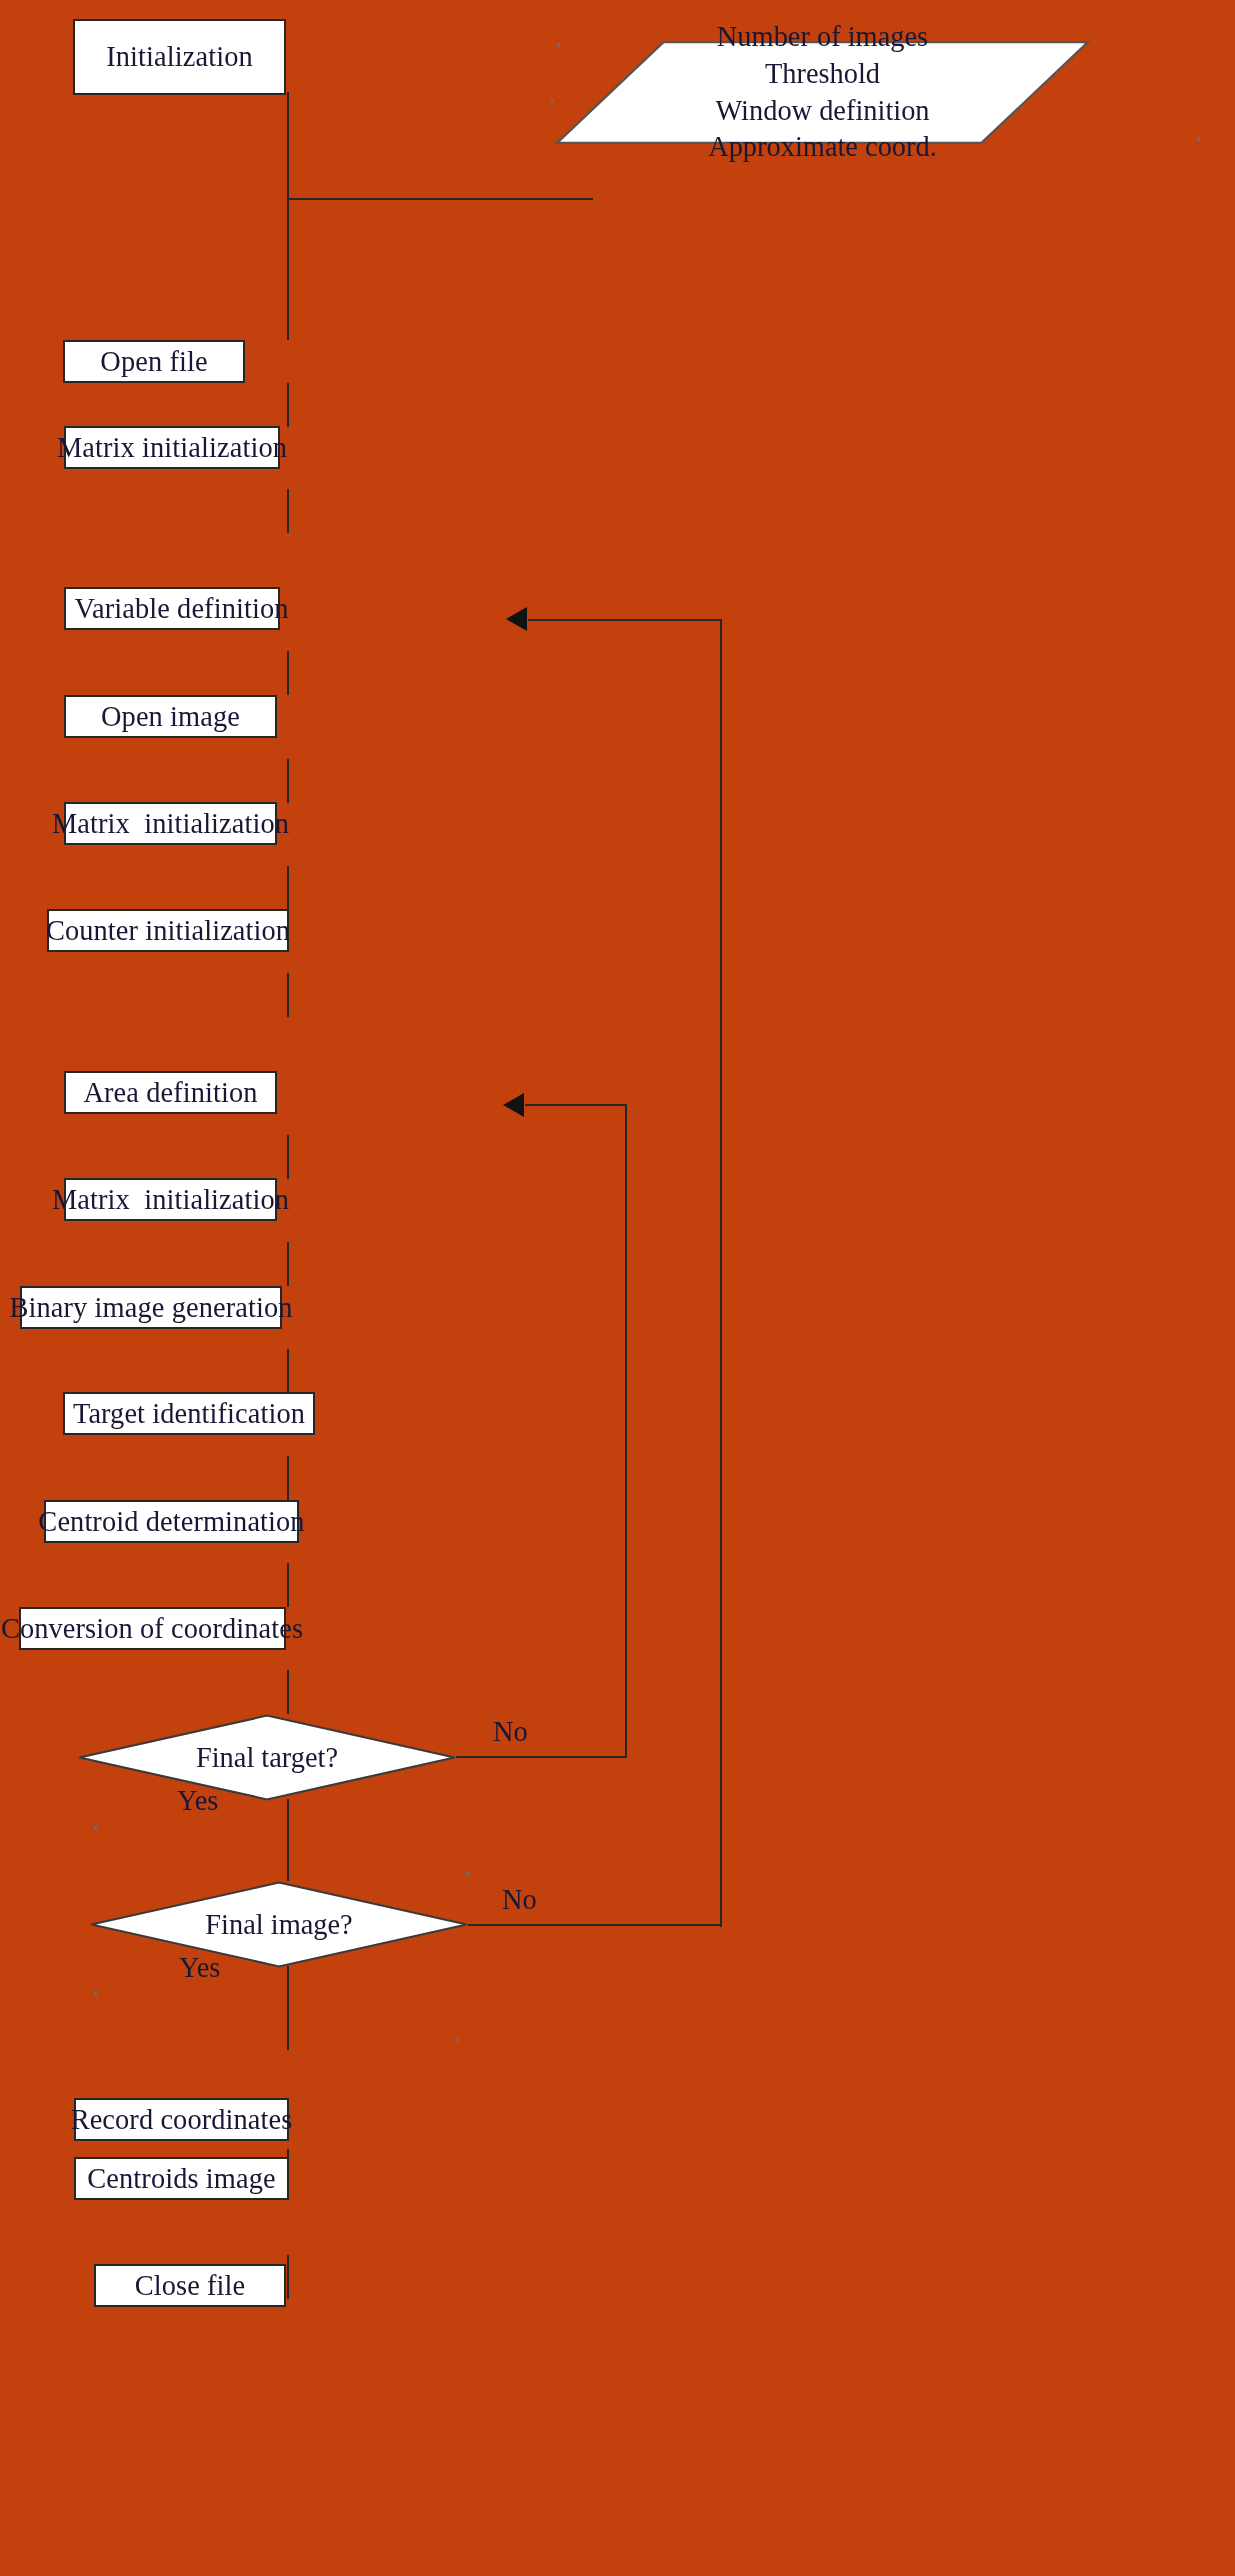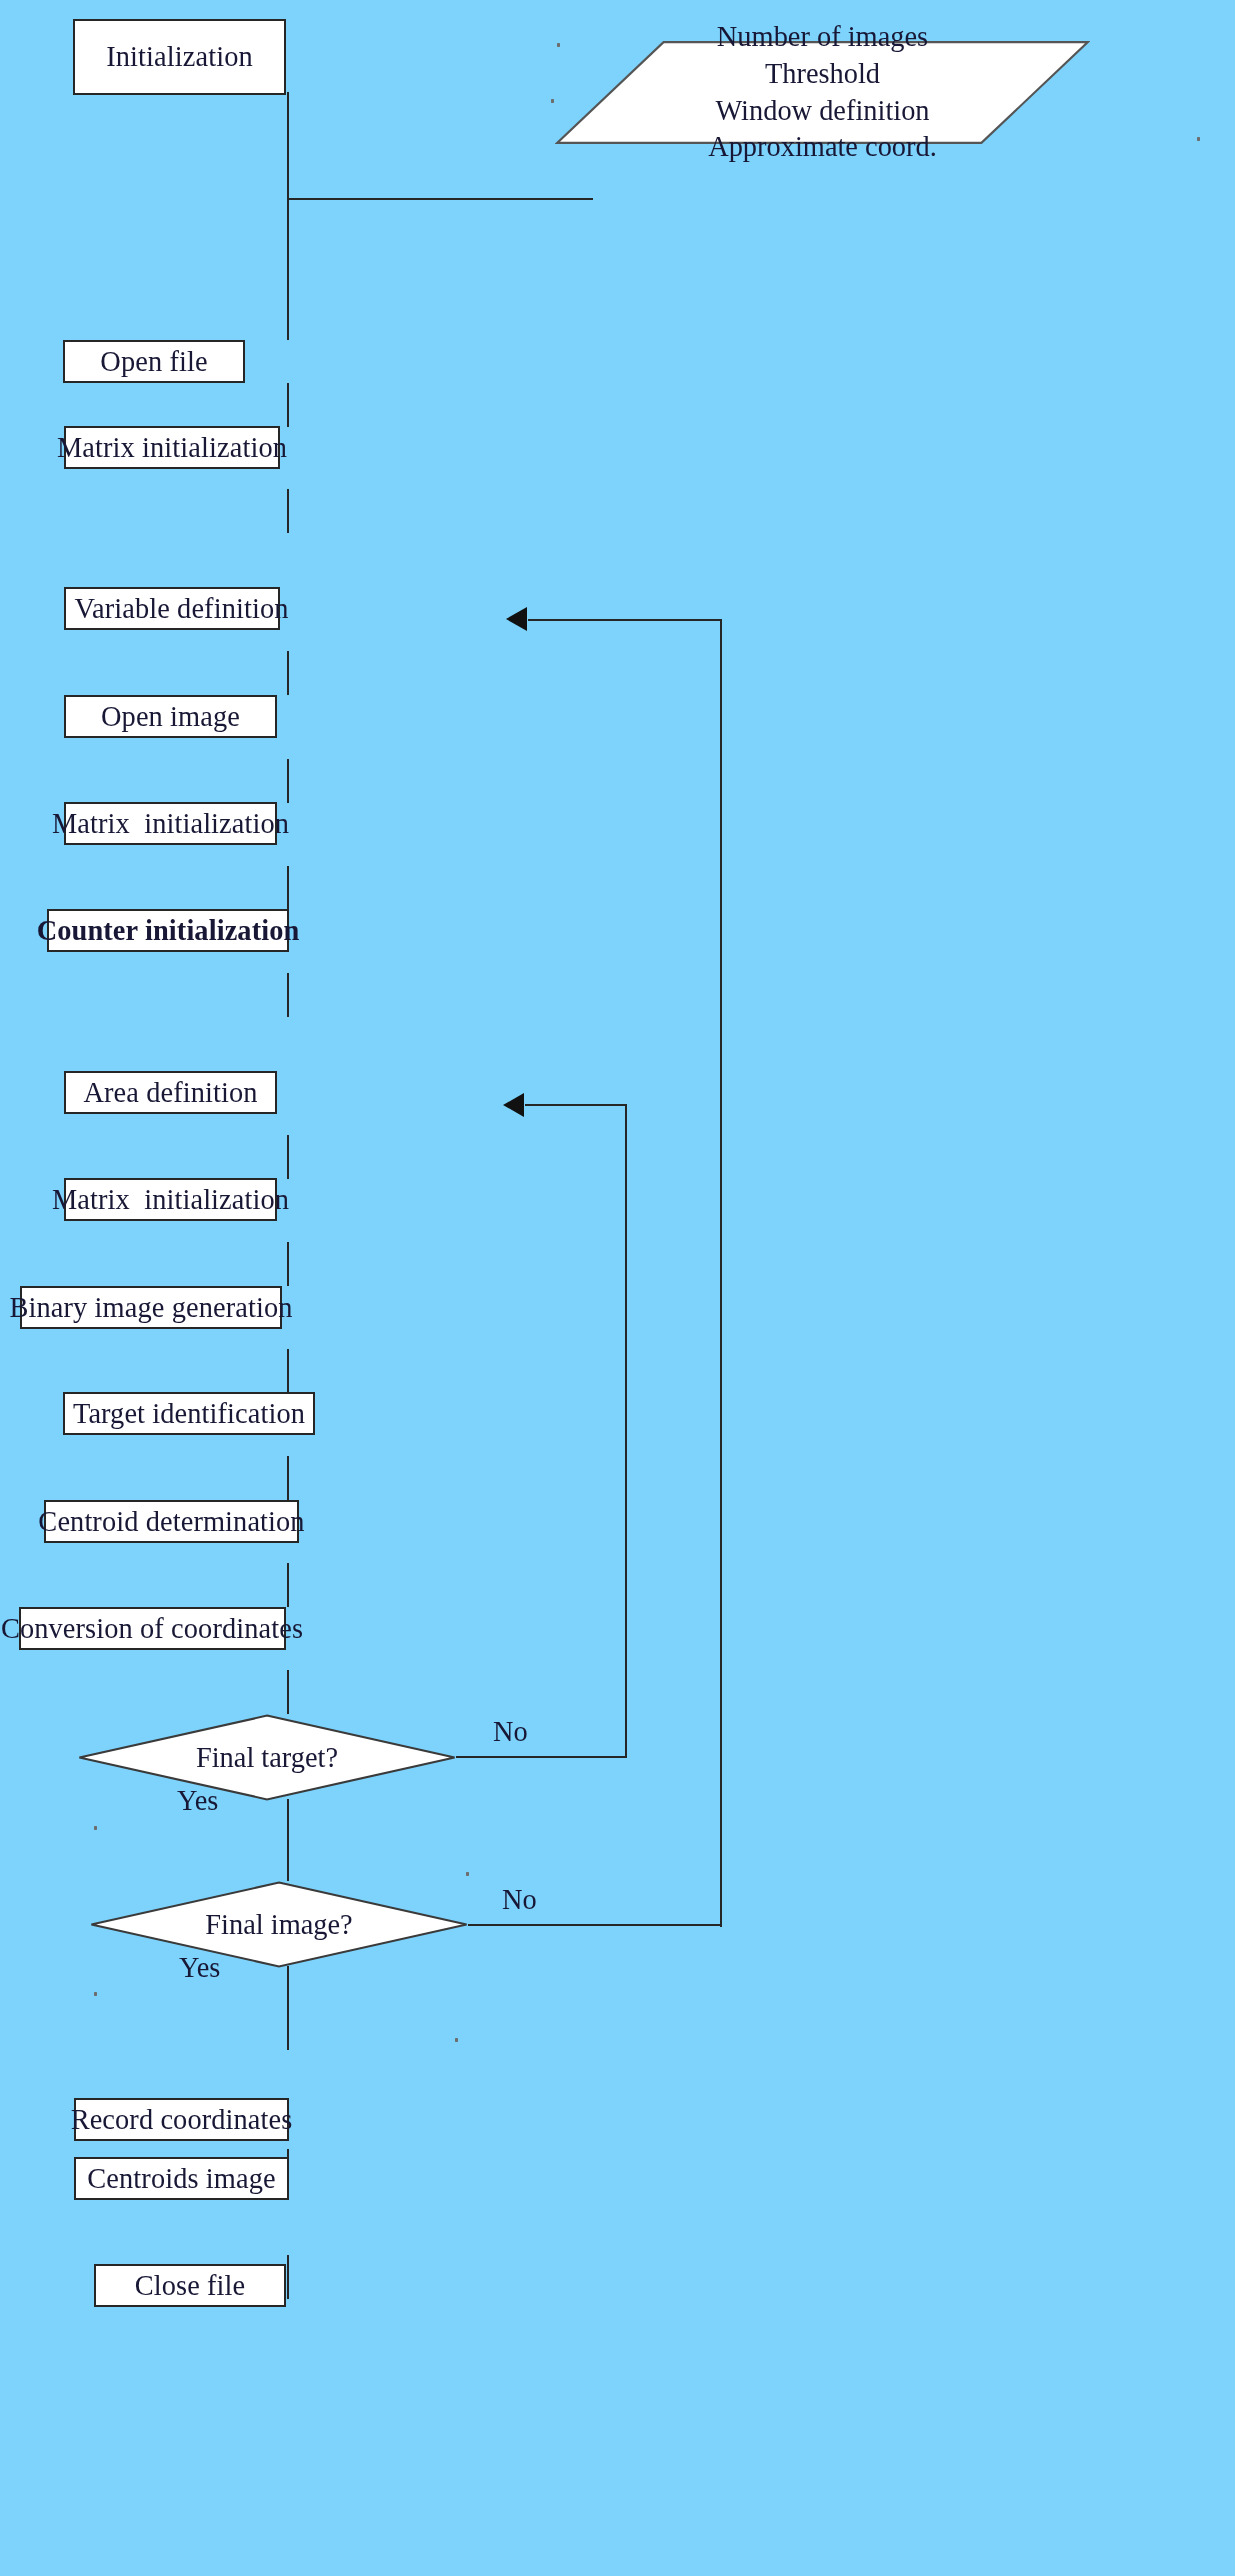--- a/index.html
+++ b/index.html
@@ -9,21 +9,21 @@
     background: #ffffff;
   }
   body {
     font-family: "Liberation Serif", "DejaVu Serif", serif;
     color: #1a1a2e;
   }
   #canvas {
     position: relative;
     width: 1236px;
     height: 2576px;
-    background: #7dd3fc;
+    background: #c2410c;
     overflow: hidden;
   }
 
   
   .node {
     position: absolute;
     box-sizing: border-box;
     background: #ffffff;
     border: 2.1px solid #262626;
     display: flex;
@@ -182,21 +182,21 @@
   <div class="node" style="left:63px; top:340px; width:182px; height:43px;">Open file</div>
 
   <div class="node" style="left:64px; top:426px; width:216px; height:43px;">Matrix initialization</div>
 
   <div class="node" style="left:64px; top:587px; width:216px; height:43px;padding-left:19px;">Variable definition</div>
 
   <div class="node" style="left:64px; top:695px; width:213px; height:43px;">Open image</div>
 
   <div class="node" style="left:64px; top:802px; width:213px; height:43px;">Matrix  initialization</div>
 
-  <div class="node" style="left:47px; top:909px; width:242px; height:43px;font-weight:bold;">Counter initialization</div>
+  <div class="node" style="left:47px; top:909px; width:242px; height:43px;">Counter initialization</div>
 
   <div class="node" style="left:64px; top:1071px; width:213px; height:43px;">Area definition</div>
 
   <div class="node" style="left:64px; top:1178px; width:213px; height:43px;">Matrix  initialization</div>
 
   <div class="node" style="left:20px; top:1286px; width:262px; height:43px;">Binary image generation</div>
 
   <div class="node" style="left:63px; top:1392px; width:252px; height:43px;">Target identification</div>
 
   <div class="node" style="left:44px; top:1500px; width:255px; height:43px;">Centroid determination</div>

